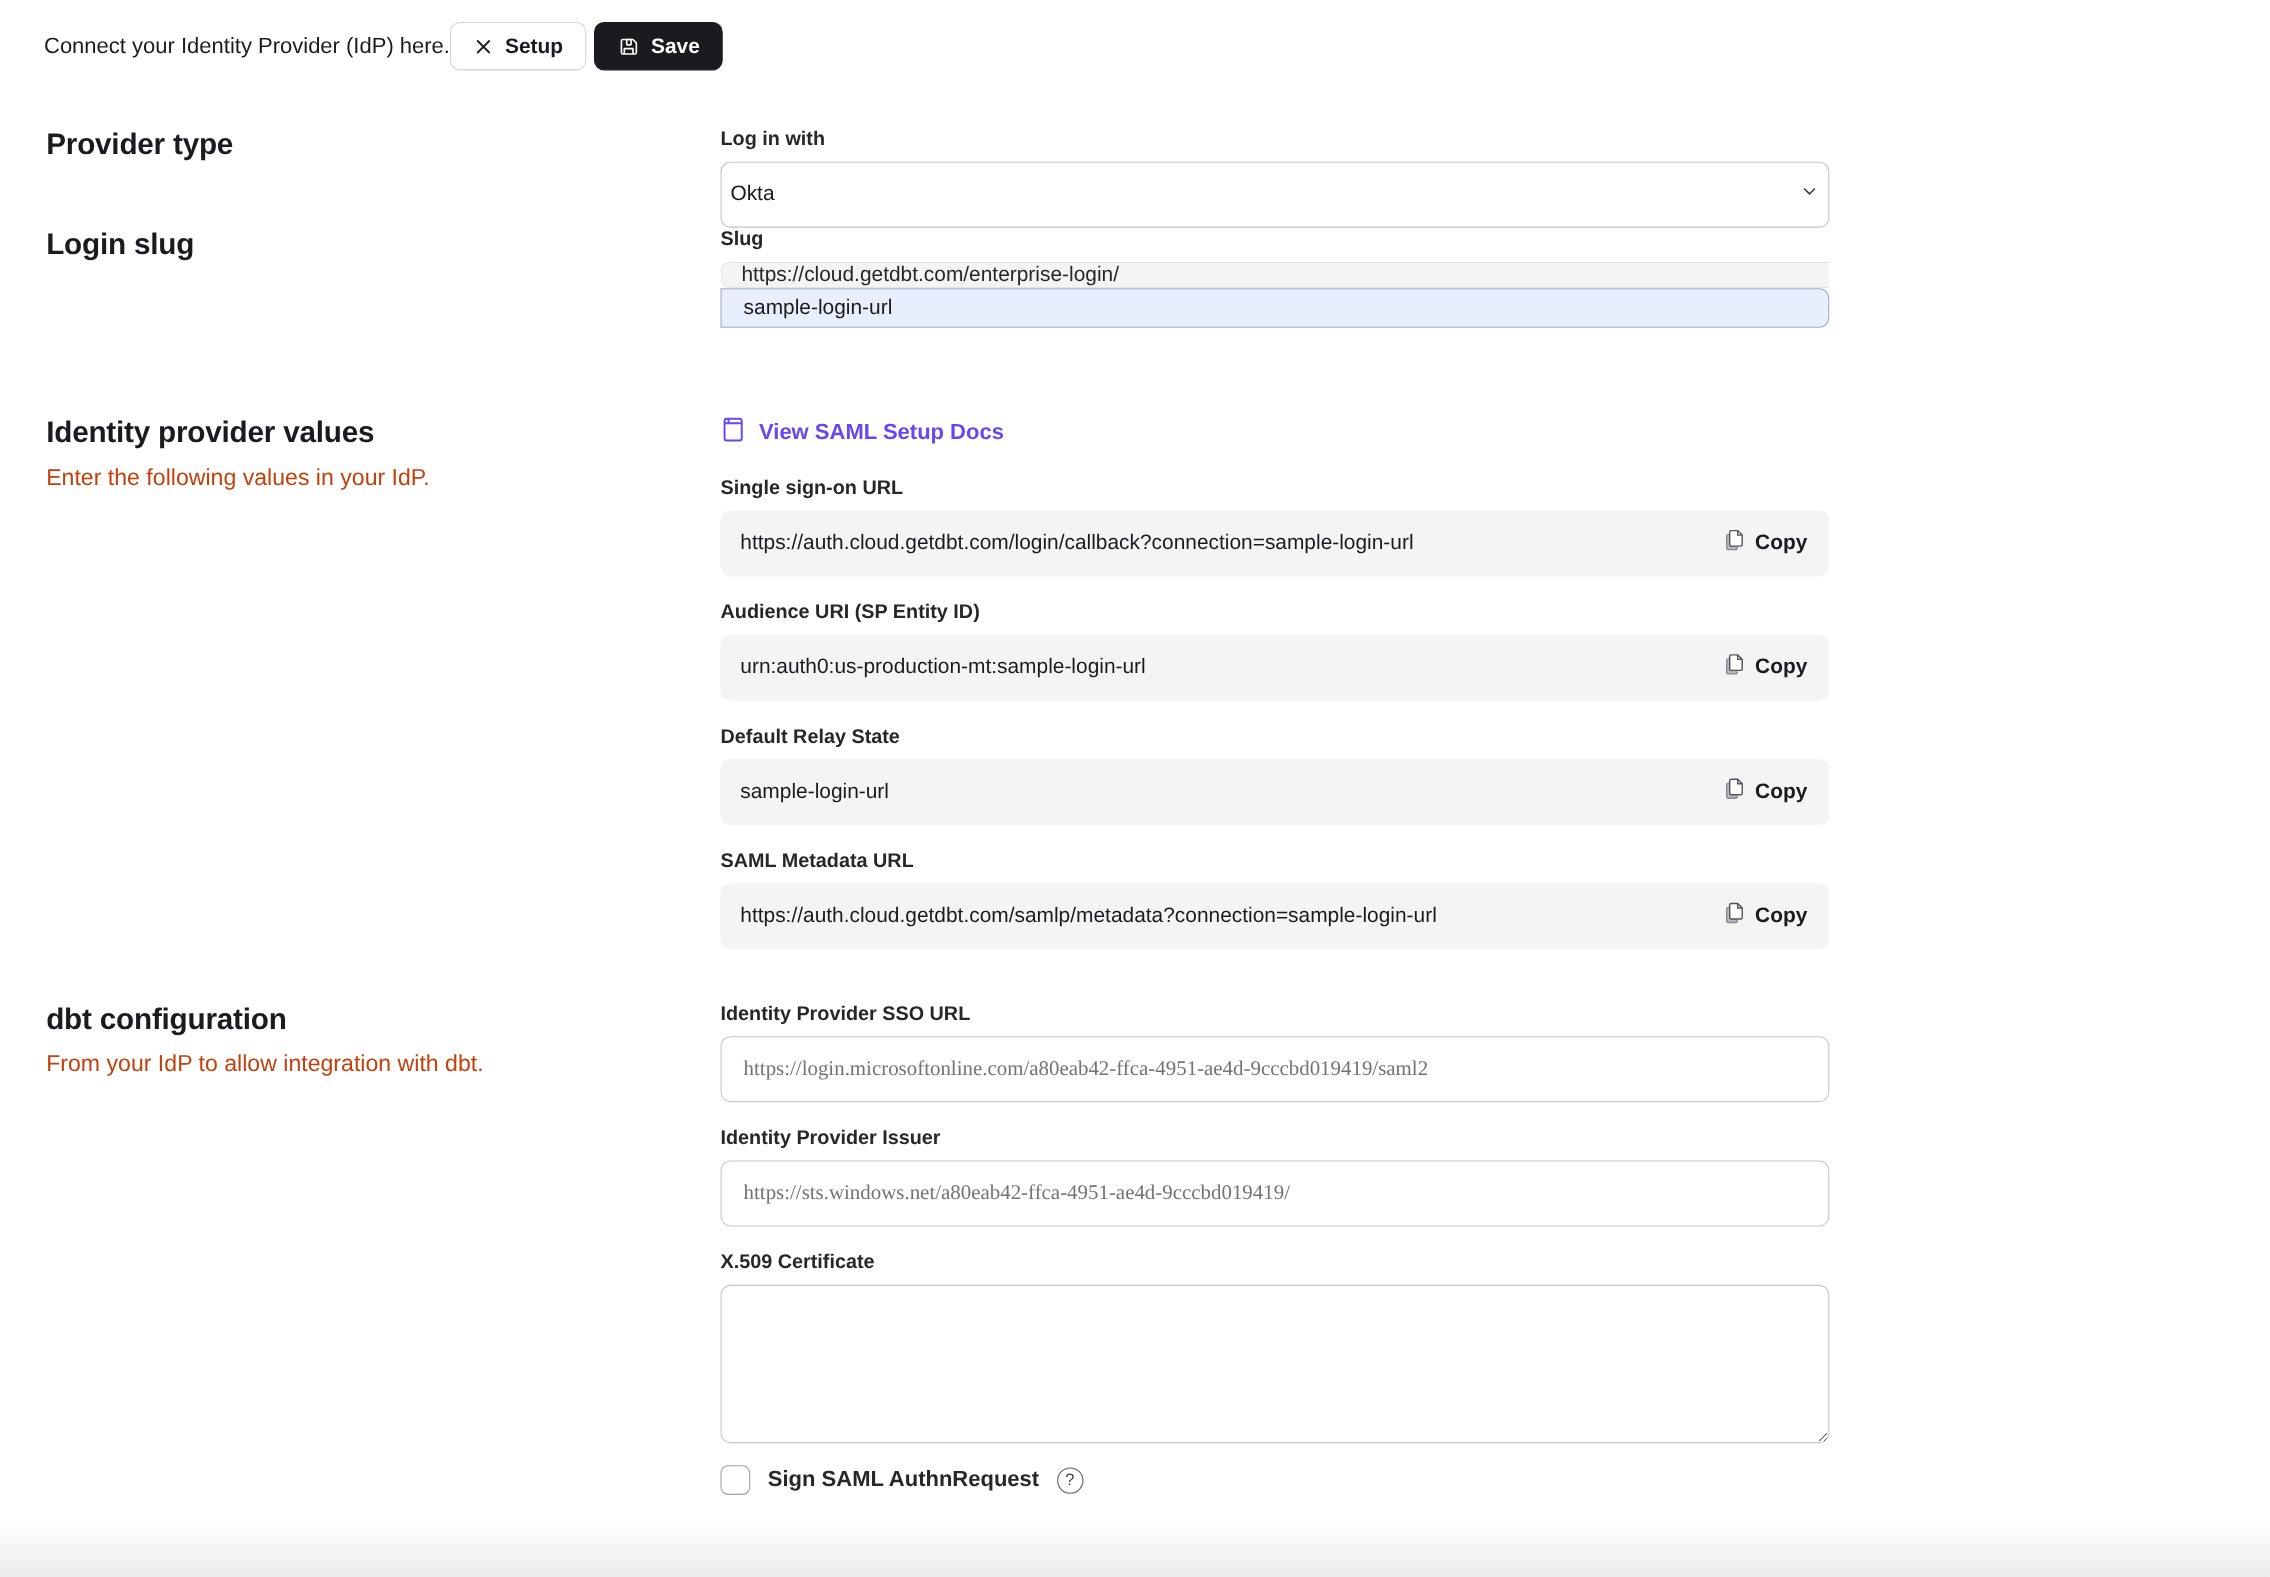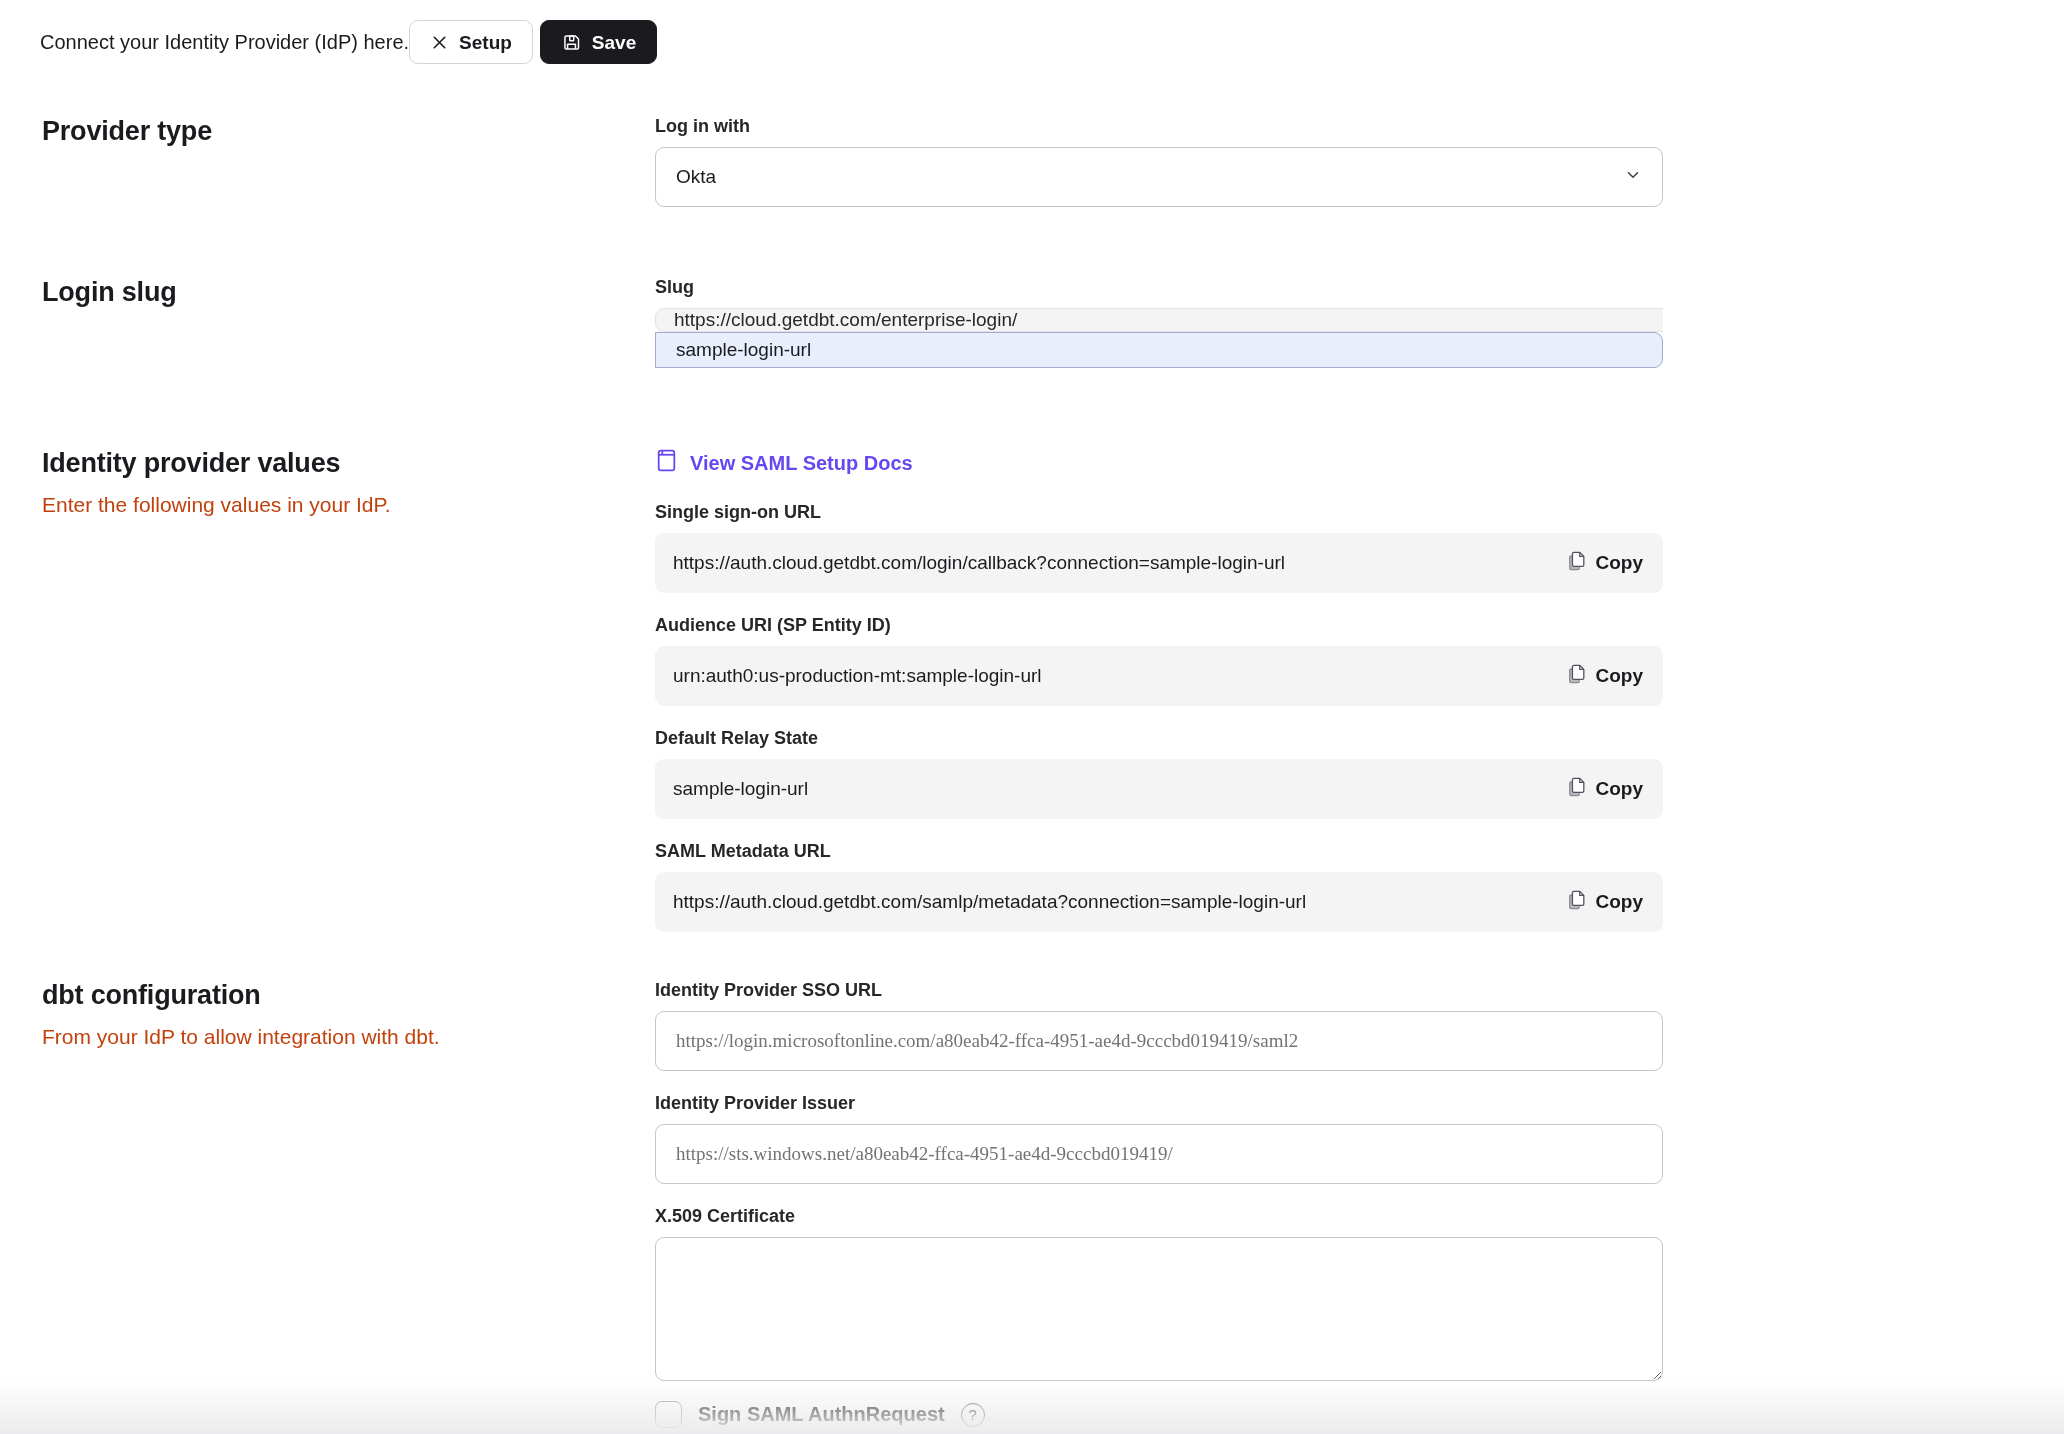--- a/index.html
+++ b/index.html
@@ -27,34 +27,34 @@
     font-family: inherit; cursor: pointer; line-height: 1;
   }
   .btn-cancel { background: #fff; color: #1b1b1f; border: 1px solid #d4d4d8; }
   .btn-save   { background: #1b1b1f; color: #fff; border: 1px solid #1b1b1f; }
   .btn .icon { display: flex; align-items: center; }
 
   
   .content { padding-left: 42px; }
   .section { display: grid; grid-template-columns: 613px 1008px; }
   .s1 { margin-top: 52px; }
-  .s2 { margin-top: 70px; }
+  .s2 { }
   .s3 { margin-top: 80px; }
   .s4 { margin-top: 48px; }
   .section-heading { font-size: 27px; font-weight: 600; letter-spacing: -0.2px; margin: 0; }
   .section-sub { margin: 14px 0 0 0; font-size: 21px; color: #c2410c; }
 
   .field-label { font-size: 18px; font-weight: 600; color: #27272a; margin-bottom: 10px; }
   .field-group + .field-group { margin-top: 22px; }
 
   
   .select-box {
     height: 60px; border: 1px solid #c6c6cc; border-radius: 9px;
     display: flex; align-items: center; justify-content: space-between;
-    padding: 0 20px; font-size: 19px; background: #fff; cursor: pointer;
+    padding: 0 8px; font-size: 19px; background: #fff; cursor: pointer;
   }
 
   
   .slug-field { display: flex; height: 60px; width: 100%; flex-direction: column; }
   .slug-prefix {
     background: #f4f4f5; border: 1px solid #e4e4e7; border-right: none;
     border-radius: 9px 0 0 9px; display: flex; align-items: center;
     padding: 0 18px; font-size: 19px; color: #27272a; white-space: nowrap;
   }
   .slug-input {

